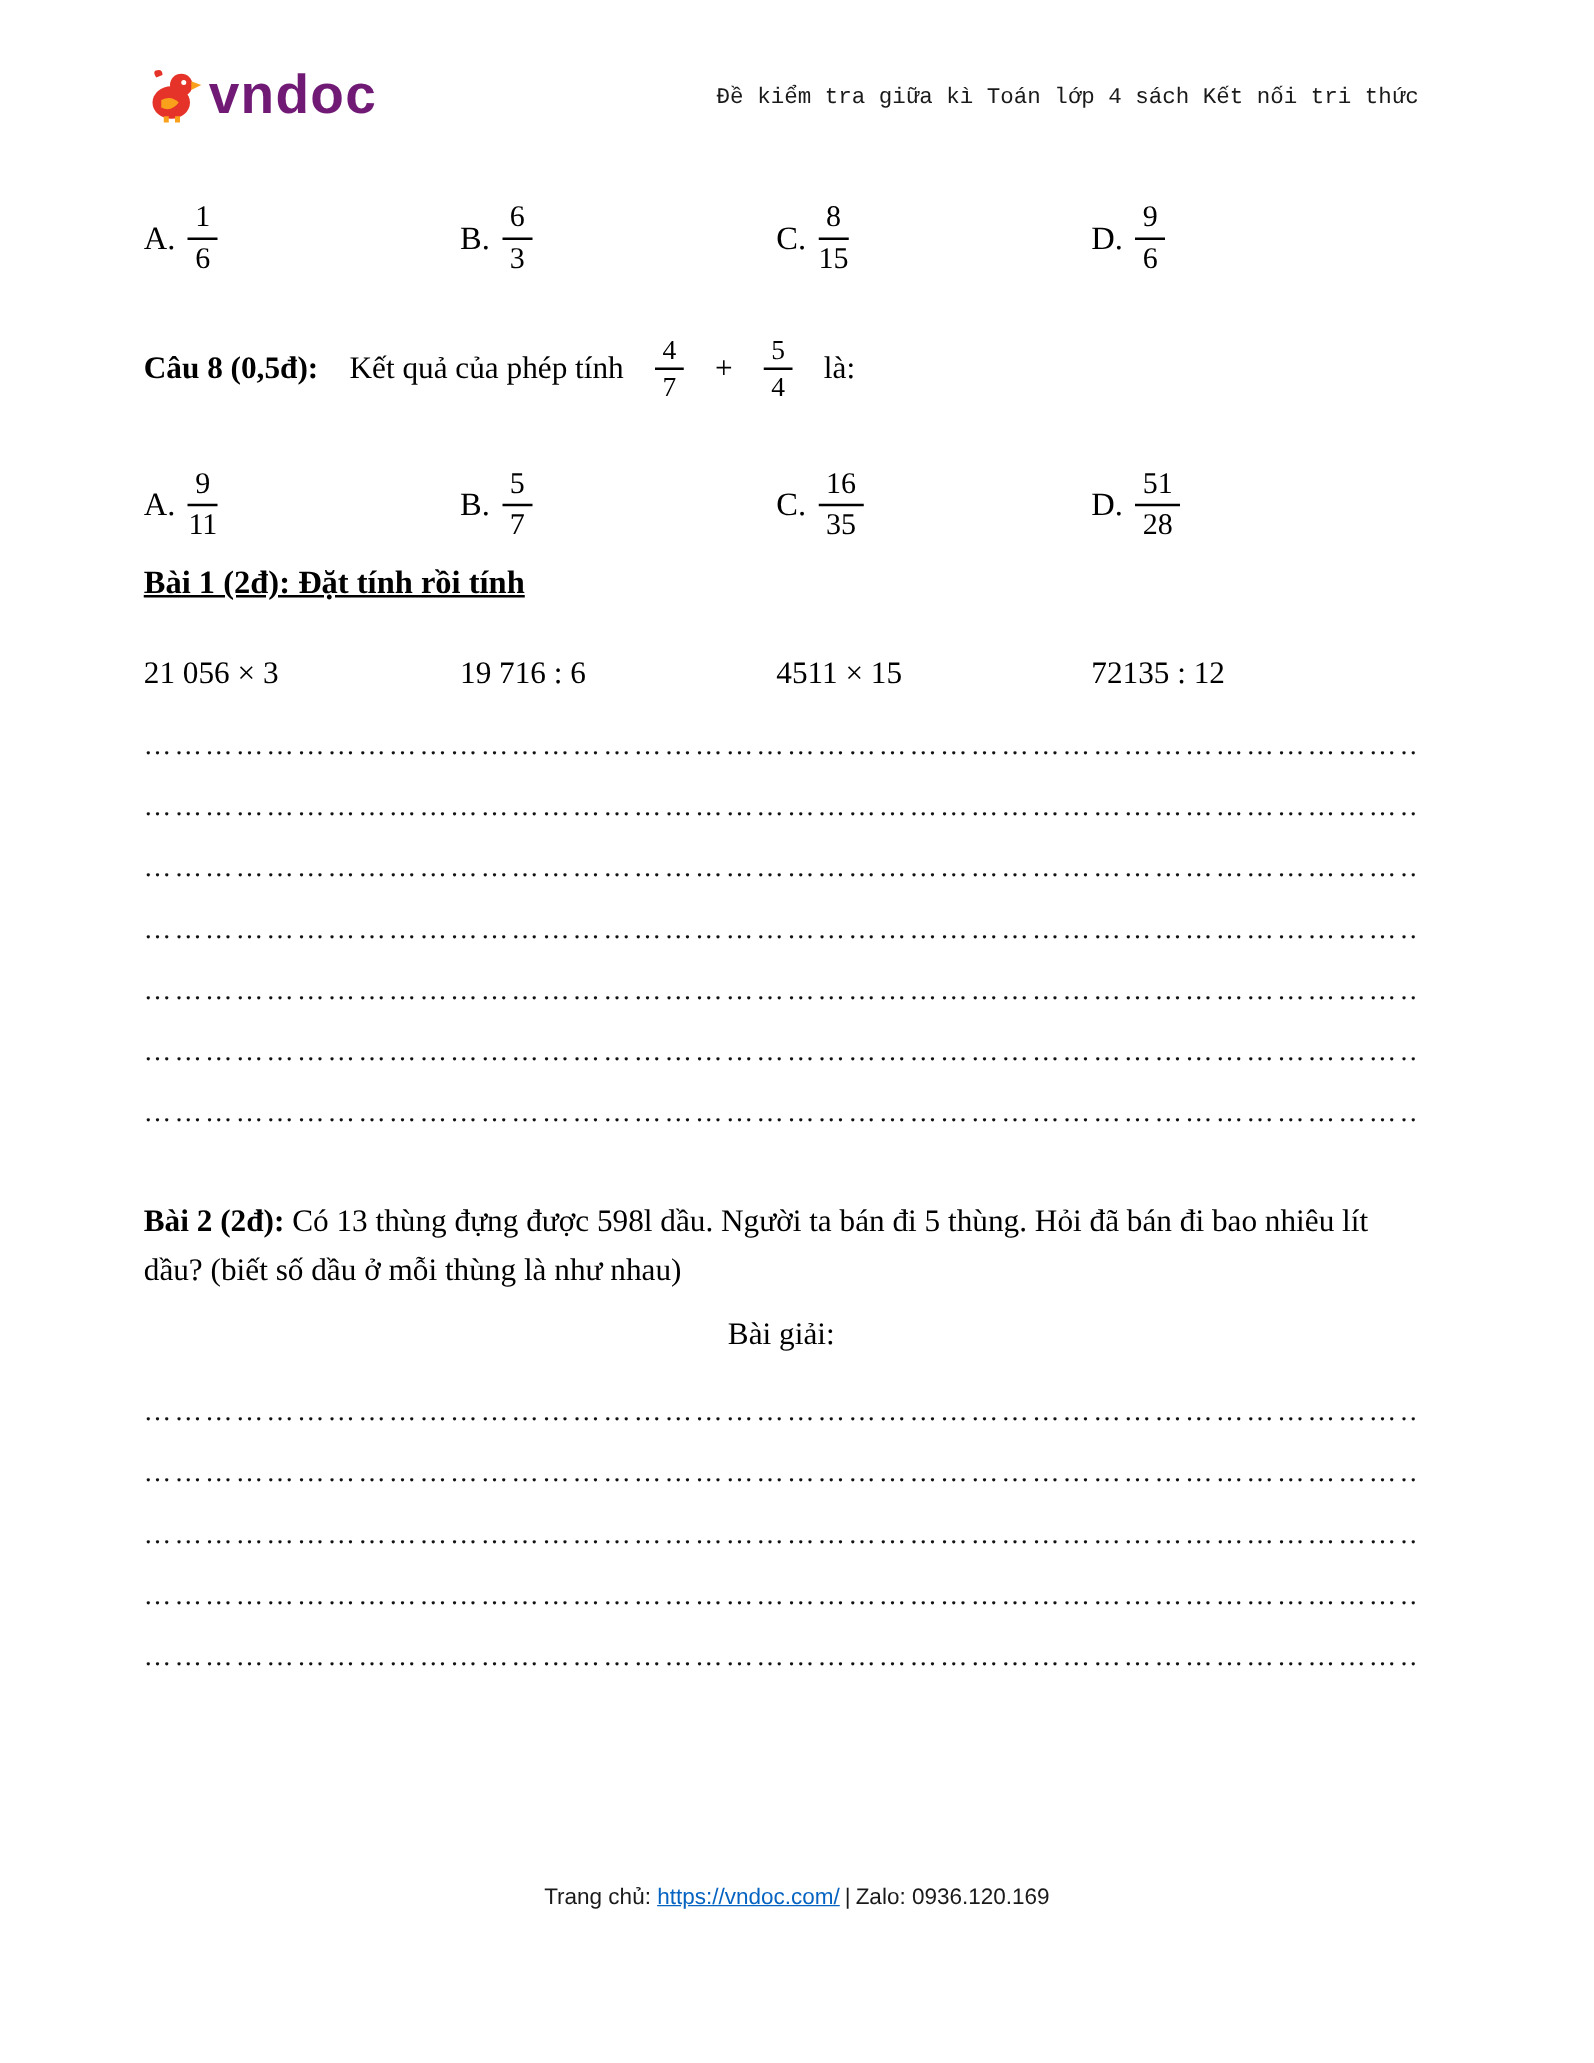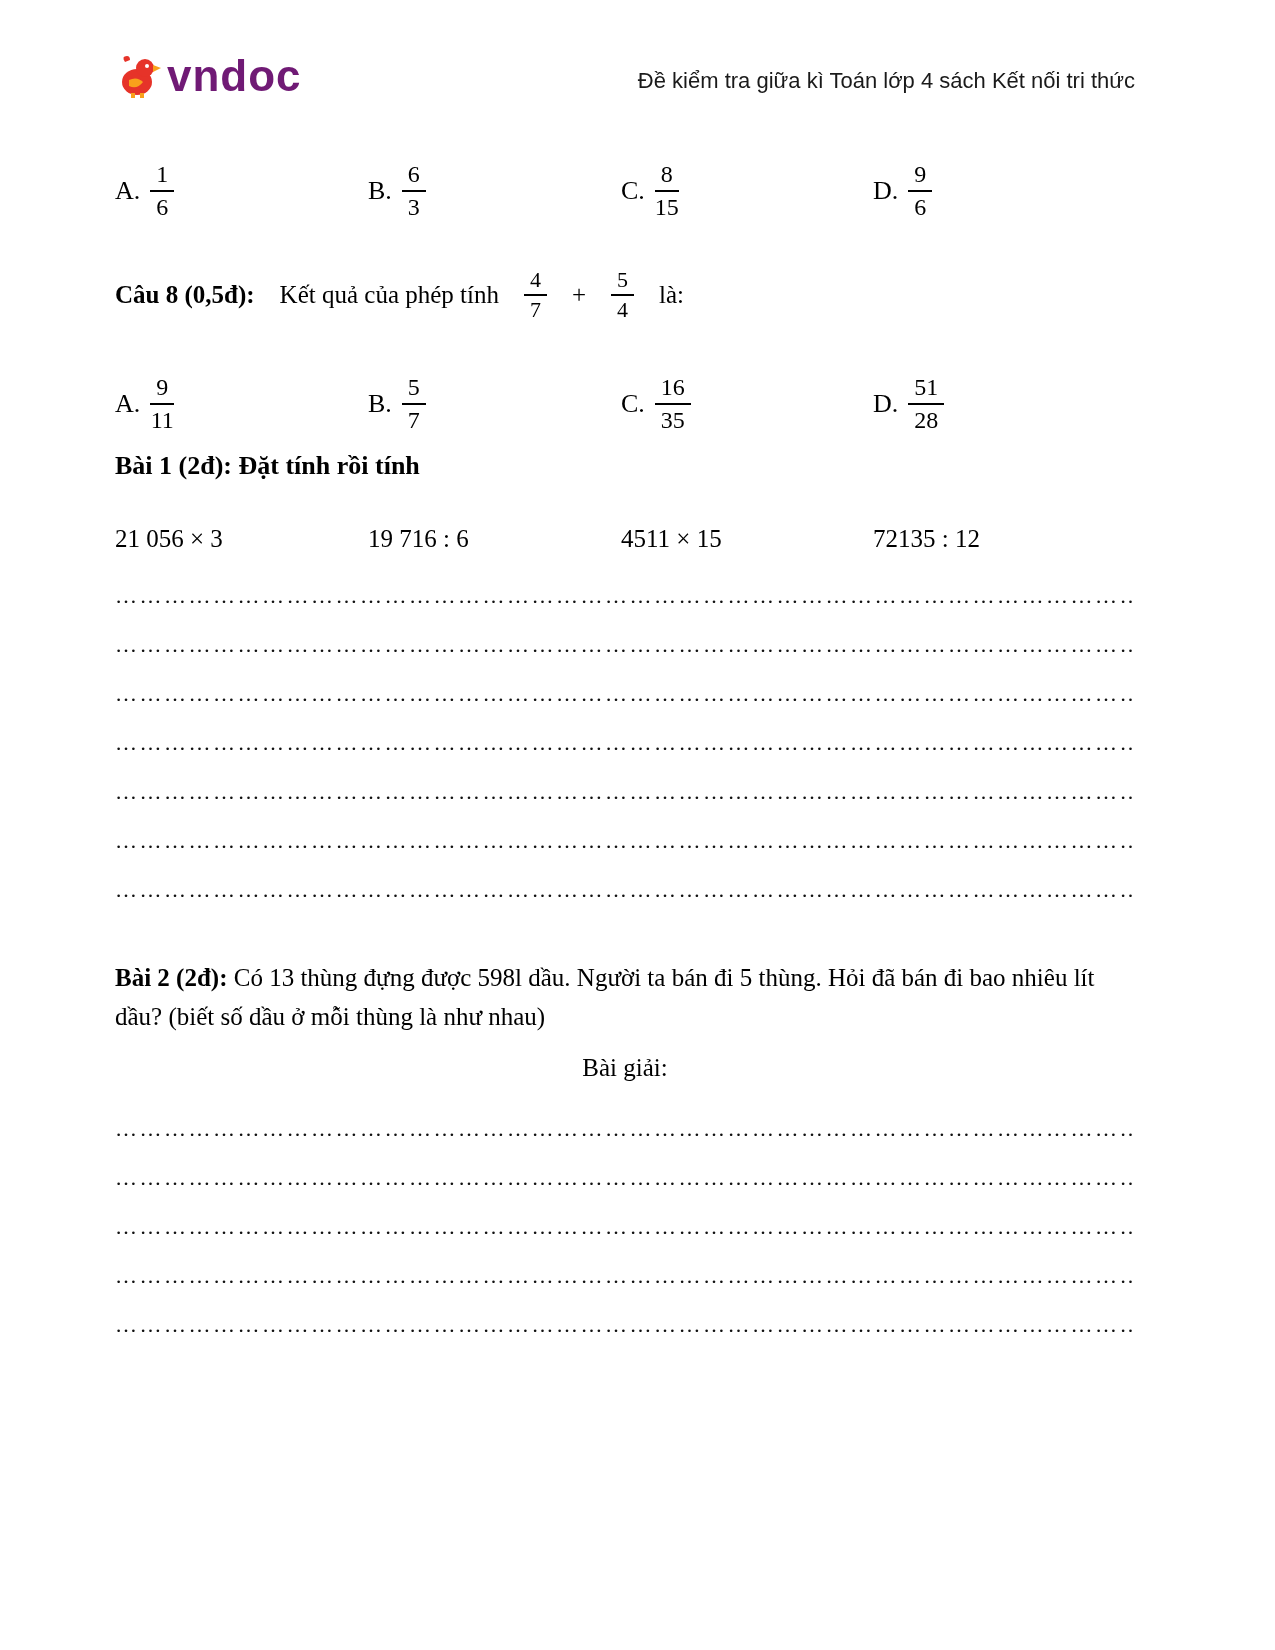--- a/index.html
+++ b/index.html
@@ -17,39 +17,39 @@
   
   .header { display:flex; justify-content:space-between; align-items:flex-start; }
   .logo { display:flex; align-items:center; gap:4px; }
   .logo-icon svg { width:48px; height:48px; display:block; }
   .logo-text {
     font-family:"Liberation Sans", sans-serif;
     font-weight:800; font-size:44px; letter-spacing:1px;
     color:#701a75; line-height:1;
   }
   .header-title {
-    font-family:Liberation Sans, sans-serif;
-    font-size:22px; color:#1a1a1a; margin-top:16px;
+    font-family:Liberation Mono, monospace;
+    font-size:18px; color:#1a1a1a; margin-top:16px;
   }
   
   .cols4 { display:grid; grid-template-columns:253px 253px 252px auto; align-items:center; }
   .option { display:flex; align-items:center; gap:10px; font-size:26px; }
   .opt-label { font-size:26px; }
   .frac { display:inline-flex; flex-direction:column; align-items:center; font-size:24px; line-height:1.2; }
   .frac .num { border-bottom:2px solid #000; padding:0 6px 1px; }
   .frac .den { padding-top:1px; }
   .row-q7 { margin-top:60px; min-height:60px; }
   .row-q8o { margin-top:50px; min-height:60px; }
   
   .q8 { margin-top:45px; display:flex; align-items:center; gap:25px; font-size:25px; }
   .q8 .frac { font-size:22px; }
   .bold { font-weight:bold; }
   
   .sec-heading { margin-top:85px; font-size:26px; font-weight:bold; padding-left:8px; }
-  .bai1-heading { margin-top:16px; font-size:26px; font-weight:bold; }
+  .bai1-heading { margin-top:16px; font-size:26px; font-weight:bold;text-decoration:underline; }
   .problems { margin-top:44px; font-size:25px; }
   .problem { font-size:25px; }
   
   .dotblock { margin-top:18px; }
   .dotblock2 { margin-top:22px; }
   .dotline {
     white-space:nowrap; overflow:hidden;
     font-size:22px; letter-spacing:2.5px;
     height:49px; line-height:49px; color:#111;
   }
@@ -195,14 +195,17 @@
   <div class="solution-label">Bài giải:</div>
 
   <div class="dotblock2">
     <div class="dotline">………………………………………………………………………………………………………………………………………………………………………………………………………………..</div>
     <div class="dotline">………………………………………………………………………………………………………………………………………………………………………………………………………………..</div>
     <div class="dotline">………………………………………………………………………………………………………………………………………………………………………………………………………………..</div>
     <div class="dotline">………………………………………………………………………………………………………………………………………………………………………………………………………………..</div>
     <div class="dotline">………………………………………………………………………………………………………………………………………………………………………………………………………………..</div>
   </div>
 
+  <div class="footer">
+    <span>Trang chủ: </span><a href="#">https://vndoc.com/</a><span class="sep">|</span><span>Zalo: 0936.120.169</span>
+  </div>
 
 </div>
 
 </body></html>

